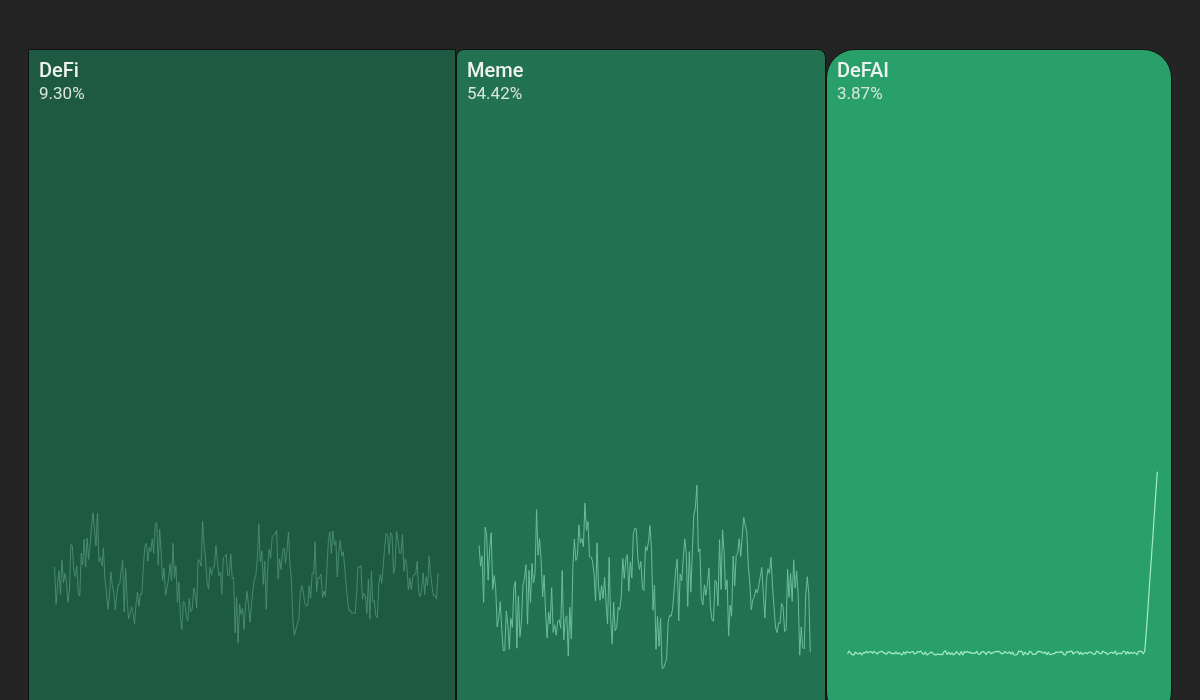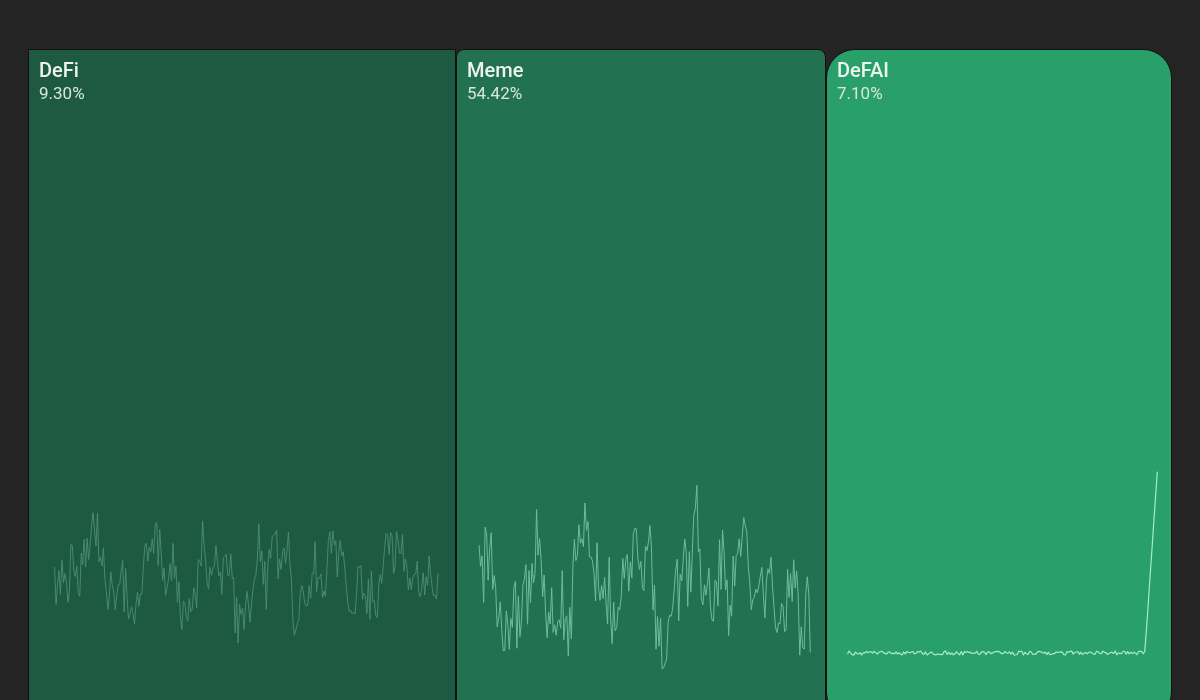--- a/index.html
+++ b/index.html
@@ -83,20 +83,20 @@
       <div class="tile-pct">54.42%</div>
     </div>
     <svg class="spark" viewBox="0 0 370 672" preserveAspectRatio="none">
       <polyline points="22.2,497.1 23.7,517.9 25.2,507.3 26.8,554.0 28.3,478.5 29.8,485.2 31.3,531.7 32.8,501.4 34.4,484.2 35.9,541.0 37.4,527.1 38.9,540.0 40.4,578.7 42.0,569.4 43.5,553.4 45.0,581.0 46.5,602.6 48.0,602.4 49.6,562.6 51.1,576.3 52.6,601.1 54.1,570.1 55.7,579.0 57.2,538.5 58.7,533.1 60.2,600.0 61.7,547.5 63.3,588.4 64.8,573.0 66.3,536.8 67.8,530.5 69.3,516.2 70.9,575.9 72.4,522.1 73.9,554.3 75.4,515.1 76.9,534.6 78.5,524.8 80.0,460.9 81.5,506.7 83.0,490.0 84.5,510.2 86.1,548.4 87.6,526.7 89.1,564.8 90.6,589.5 92.1,563.7 93.7,575.6 95.2,539.3 96.7,584.1 98.2,576.5 99.7,586.9 101.3,573.2 102.8,571.5 104.3,579.9 105.8,522.2 107.4,591.6 108.9,570.3 110.4,567.5 111.9,607.6 113.4,559.0 115.0,590.7 116.5,517.6 118.0,490.8 119.5,512.1 121.0,507.7 122.6,476.2 124.1,494.6 125.6,490.2 127.1,498.2 128.6,454.4 130.2,481.8 131.7,473.0 133.2,508.4 134.7,508.4 136.2,512.4 137.8,525.7 139.3,552.6 140.8,494.3 142.3,538.6 143.8,552.0 145.4,537.1 146.9,550.3 148.4,529.0 149.9,554.9 151.4,575.8 153.0,508.9 154.5,570.7 156.0,595.5 157.5,554.0 159.0,582.5 160.6,578.9 162.1,558.9 163.6,561.5 165.1,548.7 166.7,510.1 168.2,530.1 169.7,511.2 171.2,506.2 172.7,542.8 174.3,513.4 175.8,529.5 177.3,485.0 178.8,479.8 180.3,480.2 181.9,510.2 183.4,521.0 184.9,513.1 186.4,539.1 187.9,542.3 189.5,497.7 191.0,502.1 192.5,493.4 194.0,477.0 195.5,499.7 197.1,561.8 198.6,536.6 200.1,601.0 201.6,568.0 203.1,598.1 204.7,570.1 206.2,620.5 207.7,619.7 209.2,615.2 210.7,611.0 212.3,574.1 213.8,566.8 215.3,568.1 216.8,560.5 218.4,540.6 219.9,521.6 221.4,510.7 222.9,572.6 224.4,525.7 226.0,532.3 227.5,510.0 229.0,490.5 230.5,504.3 232.0,558.1 233.6,503.2 235.1,543.7 236.6,503.5 238.1,466.1 239.6,460.0 241.2,436.5 242.7,503.6 244.2,500.6 245.7,550.1 247.2,556.6 248.8,536.4 250.3,546.9 251.8,535.2 253.3,519.5 254.8,559.0 256.4,571.7 257.9,572.9 259.4,531.9 260.9,533.2 262.4,557.7 264.0,491.1 265.5,541.0 267.0,481.4 268.5,503.2 270.0,541.6 271.6,531.5 273.1,587.4 274.6,557.0 276.1,567.9 277.7,507.5 279.2,537.7 280.7,507.1 282.2,504.8 283.7,490.3 285.3,507.9 286.8,487.2 288.3,468.9 289.8,476.8 291.3,482.8 292.9,518.1 294.4,534.4 295.9,561.3 297.4,551.3 298.9,548.9 300.5,540.9 302.0,544.6 303.5,537.2 305.0,527.9 306.5,518.9 308.1,547.5 309.6,569.7 311.1,532.9 312.6,520.3 314.1,525.1 315.7,508.7 317.2,537.7 318.7,558.4 320.2,578.6 321.7,584.3 323.3,574.6 324.8,575.3 326.3,555.0 327.8,558.0 329.4,583.3 330.9,582.0 332.4,520.9 333.9,549.1 335.4,525.0 337.0,553.0 338.5,511.3 340.0,539.7 341.5,522.7 343.0,546.6 344.6,607.0 346.1,578.6 347.6,599.4 349.1,600.8 350.6,546.4 352.2,528.3 353.7,545.5 355.2,603.9" stroke="#6bbe97" stroke-width="1"></polyline>
     </svg>
   </div>
 
   <div class="tile tile-defai" style="background: rgb(41, 160, 106);">
     <div class="tile-label">
       <div class="tile-title">DeFAI</div>
-      <div class="tile-pct">7.10%</div>
+      <div class="tile-pct">3.87%</div>
     </div>
     <svg class="spark" viewBox="0 0 346 672" preserveAspectRatio="none">
       <polyline points="20.8,605.3 22.3,602.8 23.9,604.9 25.5,606.7 27.0,606.7 28.6,603.9 30.1,605.3 31.7,605.7 33.3,604.5 34.8,606.8 36.4,604.6 38.0,604.8 39.5,603.3 41.1,604.4 42.7,603.8 44.2,603.4 45.8,604.8 47.4,603.1 48.9,604.4 50.5,605.9 52.1,603.9 53.6,603.6 55.2,603.0 56.8,604.5 58.3,605.2 59.9,606.0 61.4,604.0 63.0,603.6 64.6,605.4 66.1,605.0 67.7,605.8 69.3,603.6 70.8,605.7 72.4,604.6 74.0,605.9 75.5,606.8 77.1,603.7 78.7,605.8 80.2,603.4 81.8,604.1 83.4,604.5 84.9,603.8 86.5,603.4 88.0,605.7 89.6,605.1 91.2,603.3 92.7,603.9 94.3,603.0 95.9,605.3 97.4,606.3 99.0,603.7 100.6,606.8 102.1,605.7 103.7,604.4 105.3,604.0 106.8,605.5 108.4,606.6 110.0,606.5 111.5,605.6 113.1,606.5 114.6,606.1 116.2,606.5 117.8,603.2 119.3,602.9 120.9,606.3 122.5,604.0 124.0,606.3 125.6,604.8 127.2,606.6 128.7,605.6 130.3,603.5 131.9,605.5 133.4,606.6 135.0,603.3 136.6,606.7 138.1,603.4 139.7,604.3 141.3,603.3 142.8,604.4 144.4,604.1 145.9,605.4 147.5,604.8 149.1,604.9 150.6,603.1 152.2,606.0 153.8,606.2 155.3,603.9 156.9,603.4 158.5,604.0 160.0,606.4 161.6,604.0 163.2,603.4 164.7,605.4 166.3,605.0 167.9,604.1 169.4,603.3 171.0,603.4 172.5,603.1 174.1,604.0 175.7,605.5 177.2,605.4 178.8,603.3 180.4,604.8 181.9,604.9 183.5,603.6 185.1,606.0 186.6,603.8 188.2,606.8 189.8,606.6 191.3,606.3 192.9,602.8 194.5,603.5 196.0,602.9 197.6,606.8 199.1,604.1 200.7,605.7 202.3,606.3 203.8,603.2 205.4,603.8 207.0,606.3 208.5,606.0 210.1,606.0 211.7,603.7 213.2,603.2 214.8,603.4 216.4,604.4 217.9,605.0 219.5,603.9 221.1,606.4 222.6,604.0 224.2,606.4 225.8,606.3 227.3,605.3 228.9,605.5 230.4,603.7 232.0,604.3 233.6,604.0 235.1,603.6 236.7,603.9 238.3,606.5 239.8,606.7 241.4,603.4 243.0,604.1 244.5,603.1 246.1,602.9 247.7,605.9 249.2,604.3 250.8,603.8 252.4,603.4 253.9,606.1 255.5,604.0 257.0,606.4 258.6,604.9 260.2,604.5 261.7,605.6 263.3,604.2 264.9,603.8 266.4,604.9 268.0,605.9 269.6,606.0 271.1,603.0 272.7,603.6 274.3,605.3 275.8,605.4 277.4,602.9 279.0,604.1 280.5,604.5 282.1,606.3 283.7,605.4 285.2,604.2 286.8,604.2 288.3,605.2 289.9,602.8 291.5,606.5 293.0,605.0 294.6,605.1 296.2,605.4 297.7,603.3 299.3,603.1 300.9,606.1 302.4,603.4 304.0,605.6 305.6,603.9 307.1,605.4 308.7,604.0 310.3,605.0 311.8,606.5 313.4,603.1 314.9,603.2 316.5,603.5 318.1,605.5 319.6,603.0 321.2,582.9 322.8,560.1 324.3,537.3 325.9,514.5 327.5,491.7 329.0,468.9 330.6,446.2 332.2,423.4" stroke="#a7ecc7" stroke-width="1.2"></polyline>
     </svg>
   </div>
 
 </div>
 
 </body></html>

